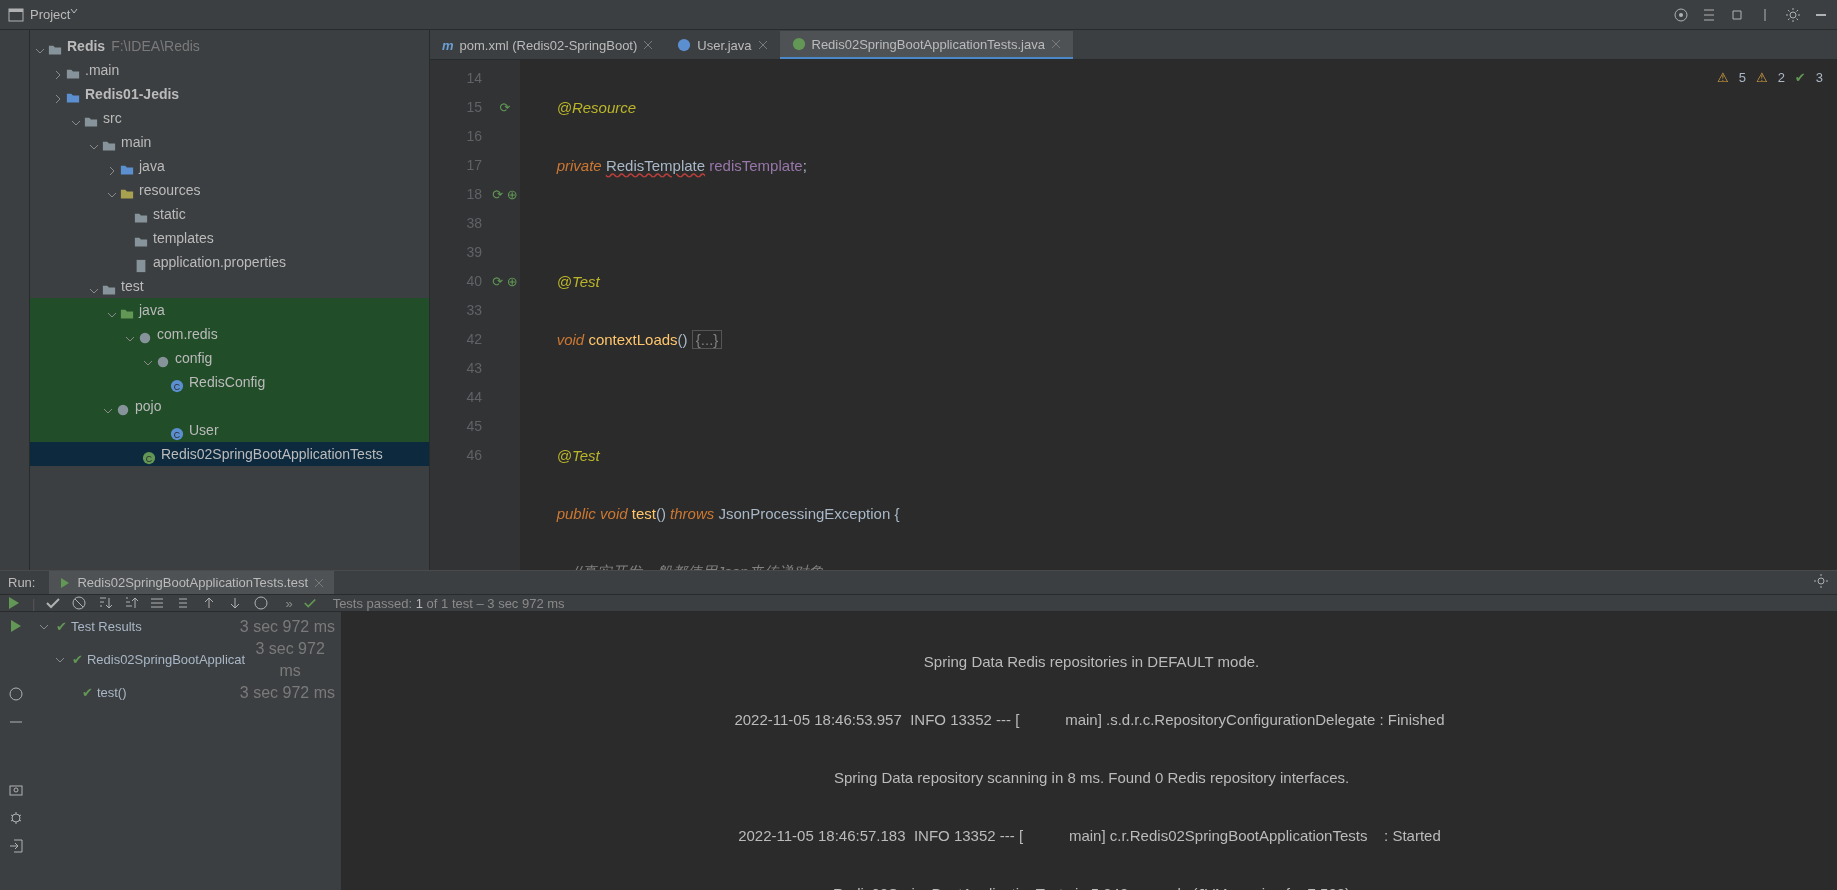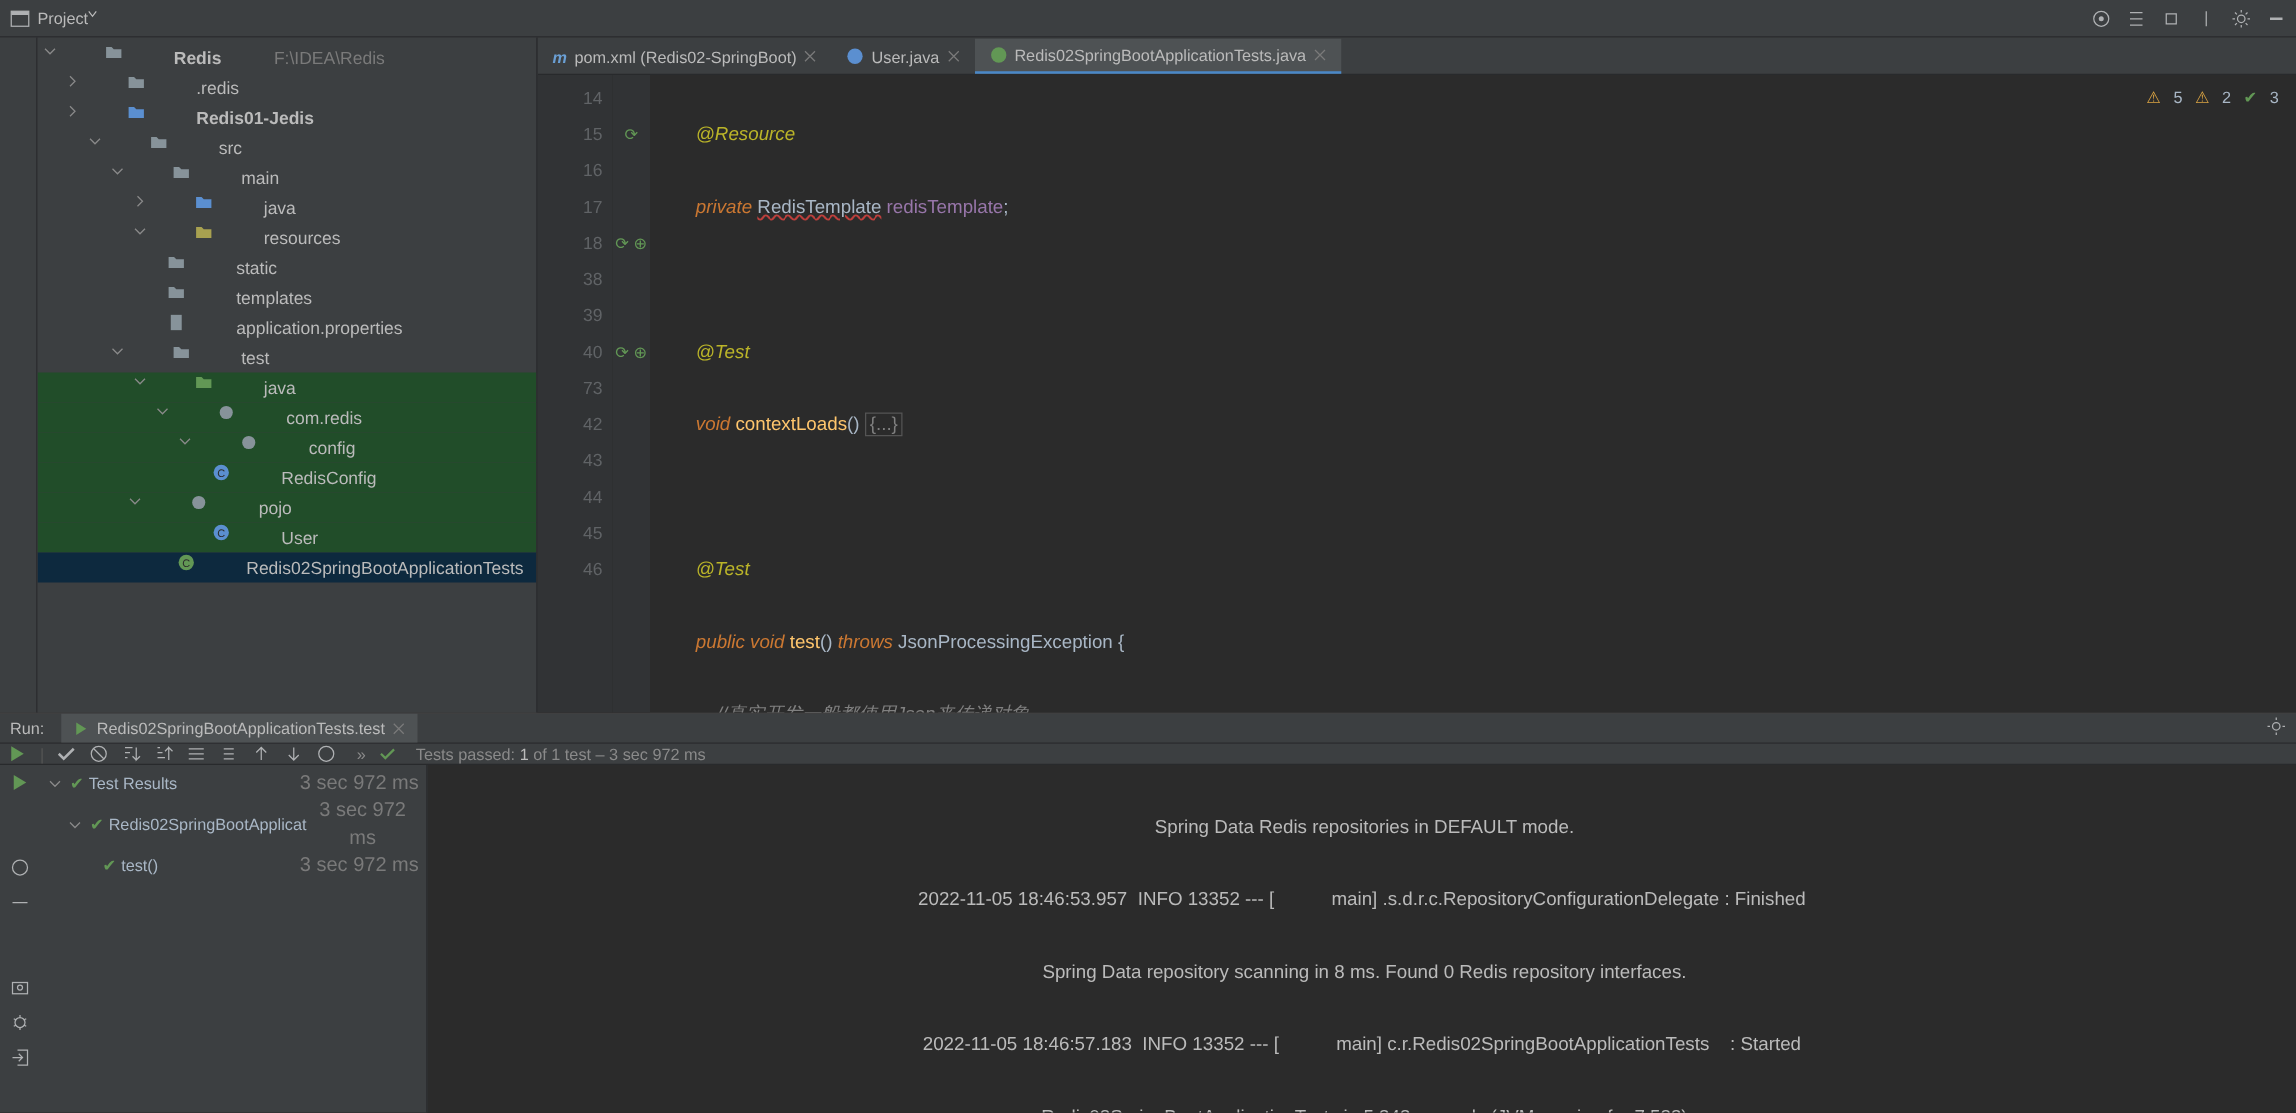--- a/index.html
+++ b/index.html
@@ -10,21 +10,21 @@
 .toolbar-right { margin-left: auto; display: flex; align-items: center; gap: 12px; }
 .toolbar-icon { width: 16px; height: 16px; color: #afb1b3; cursor: pointer; }
 .proj-btn { display: flex; align-items: flex-start; gap: 0; color: #bbb; }
 
 .main { display: flex; height: 540px; }
 
 .sidebar { width: 30px; background: #3c3f41; border-right: 1px solid #282a2c; }
 
 .project-panel { width: 400px; background: #3c3f41; border-right: 1px solid #282a2c; overflow: hidden; position: relative; }
 .tree { font-size: 14px; line-height: 22px; padding-top: 4px; }
-.tree-row { display: flex; align-items: flex-start; padding: 1px 0; cursor: pointer; white-space: nowrap; gap: 36px; }
+.tree-row { display: flex; align-items: flex-end; padding: 1px 0; cursor: pointer; white-space: nowrap; }
 .exp { width: 12px; height: 12px; margin-right: 2px; color: #8a8a8a; }
 .icon { width: 14px; height: 14px; margin-right: 5px; flex-shrink: 0; }
 .folder-icon { fill: #87939a; }
 .folder-blue-icon { fill: #5b8fd0; }
 .folder-yellow-icon { fill: #a8a150; }
 .folder-green-icon { fill: #629755; }
 .file-icon { fill: #87939a; }
 .class-icon { fill: #5b8fd0; }
 .tree-label { color: #bbbbbb; }
 .tree-path { color: #7a7a7a; margin-left: 6px; }
@@ -128,21 +128,21 @@
         <b class="tree-label">Redis</b>
         <span class="tree-path">F:\IDEA\Redis</span>
       </div>
       <div class="tree-row" style="padding-left:22px">
         <svg class="exp" viewBox="0 0 12 12">
             <path d="M4 2l4 4-4 4" stroke="#8a8a8a" fill="none"></path>
           </svg>
         <svg class="icon folder-icon" viewBox="0 0 16 16">
             <path d="M1 3h5l2 2h7v8H1z"></path>
           </svg>
-        <span class="tree-label">.redis</span>
+        <span class="tree-label">.main</span>
       </div>
       <div class="tree-row" style="padding-left:22px">
         <svg class="exp" viewBox="0 0 12 12">
             <path d="M4 2l4 4-4 4" stroke="#8a8a8a" fill="none"></path>
           </svg>
         <svg class="icon folder-blue-icon" viewBox="0 0 16 16">
             <path d="M1 3h5l2 2h7v8H1z"></path>
           </svg>
         <b class="tree-label">Redis01-Jedis</b>
       </div>
@@ -308,21 +308,21 @@
       </div>
       <div class="gutter">
         <div>14</div>
           <div>15</div>
           <div>16</div>
           <div>17</div>
           <div>18</div>
           <div>38</div>
           <div>39</div>
           <div>40</div>
-          <div>73</div>
+          <div>33</div>
           <div>42</div>
           <div>43</div>
           <div>44</div>
           <div>45</div>
           <div>46</div>
       </div>
       <div class="gcol2">
         <div>&nbsp;</div>
           <div>⟳</div>
           <div>&nbsp;</div>

